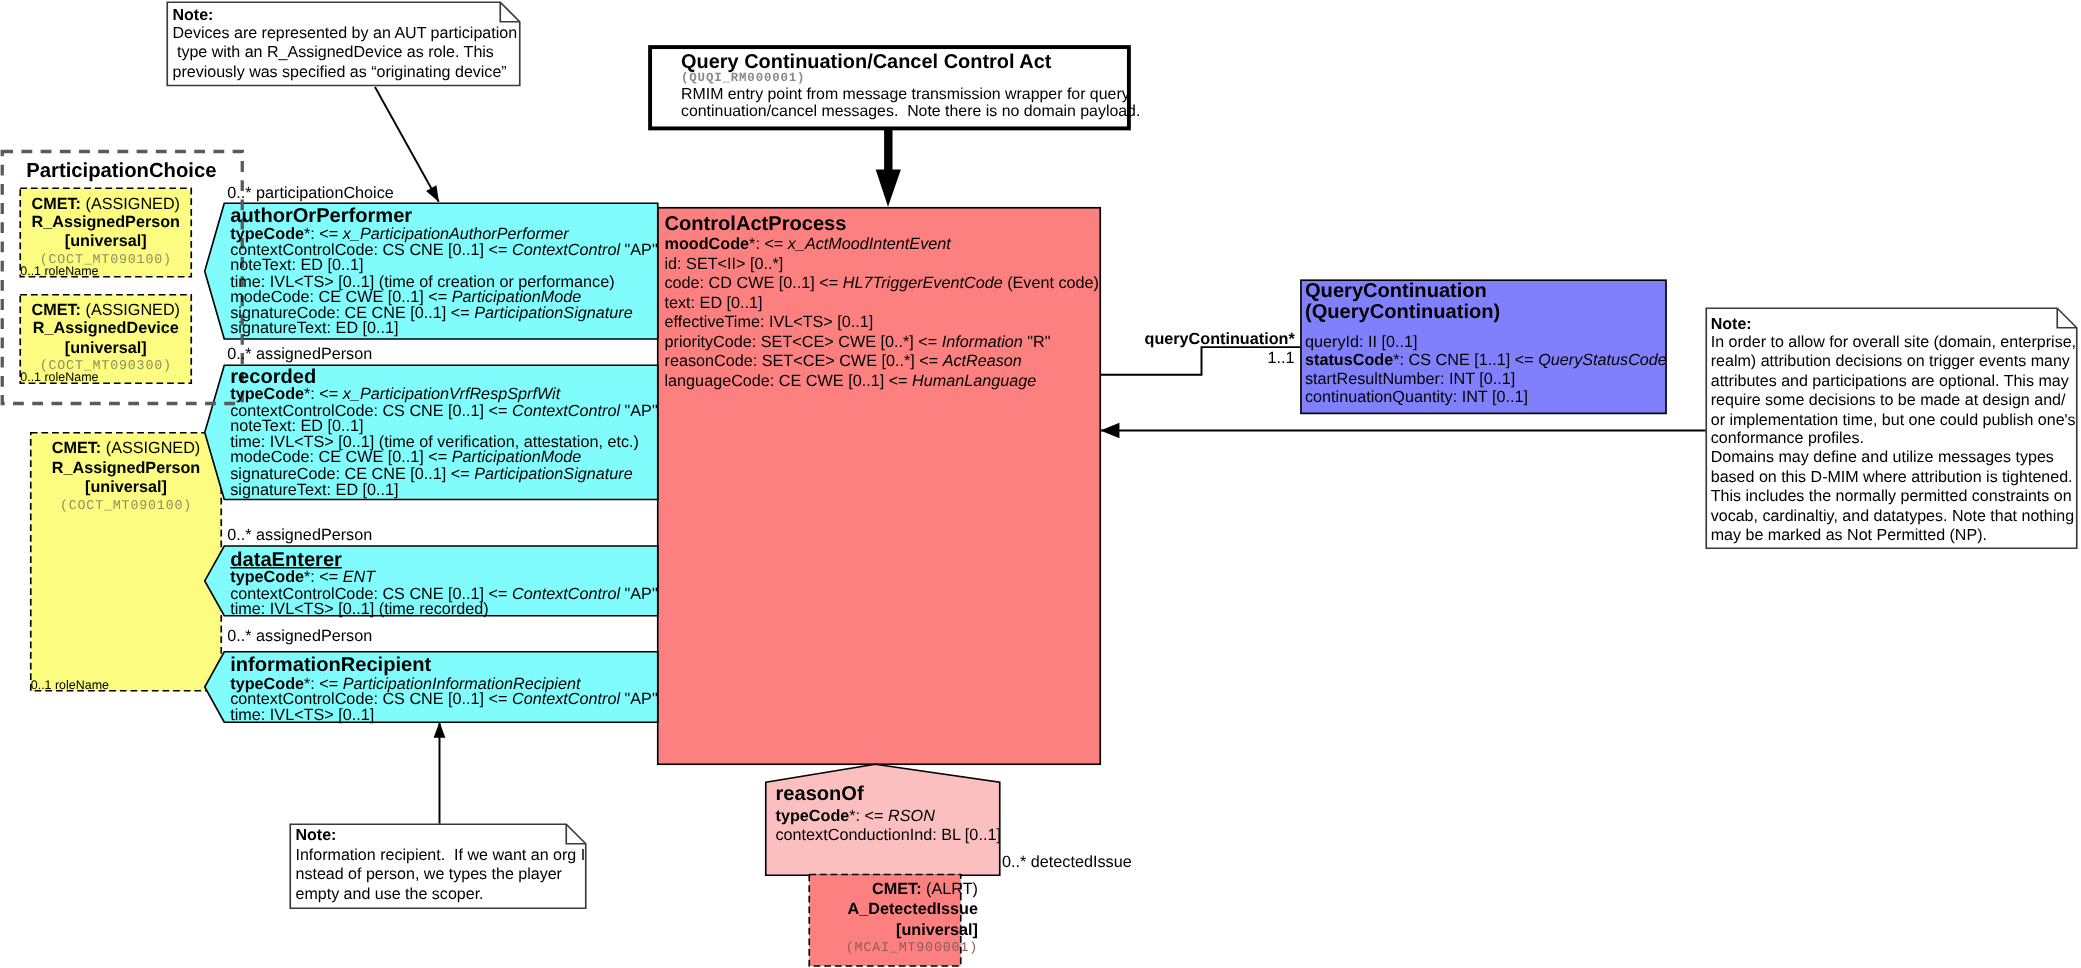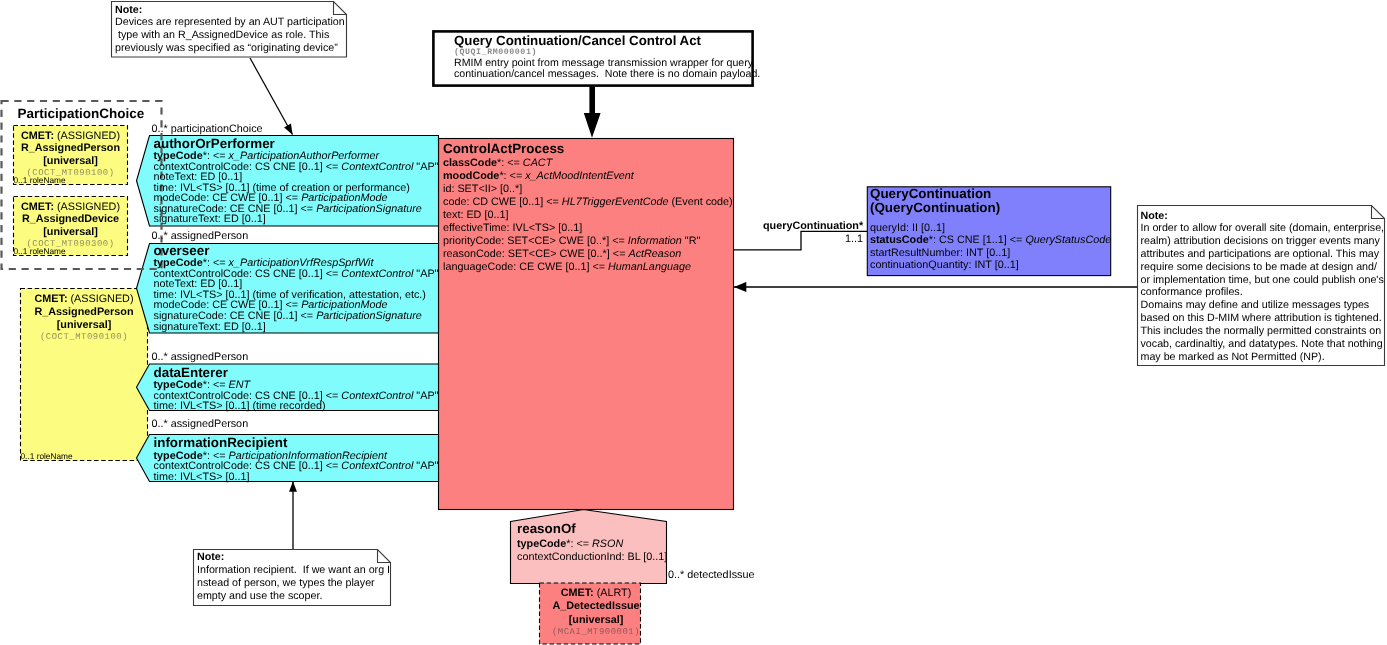--- a/index.html
+++ b/index.html
@@ -102,65 +102,64 @@
       <div class="cmetcode" style="font-size:8.9px;line-height:10px;color:#8f8f60;">(COCT_MT090300)</div>
     </div>
     <div class="abs" style="left:13.5px;top:245.6px;font-size:8.3px;">0..1 roleName</div>
     <div class="abs" style="left:21px;top:292.8px;width:126px;text-align:center;font-size:10.8px;line-height:13.13px;">
       <div><b>CMET:</b><span> (ASSIGNED)</span></div>
       <div style="font-weight:bold">R_AssignedPerson</div>
       <div style="font-weight:bold">[universal]</div>
       <div class="cmetcode" style="font-size:8.9px;line-height:10px;color:#8f8f60;">(COCT_MT090100)</div>
     </div>
     <div class="abs" style="left:20.5px;top:451.2px;font-size:8.3px;">0..1 roleName</div>
-    <div class="abs" style="left:540px;top:586.8px;width:112px;text-align:center;font-size:10.8px;line-height:13.55px;">
+    <div class="abs" style="left:540px;top:586.8px;width:112px;text-align:right;font-size:10.8px;line-height:13.55px;">
       <div><b>CMET:</b><span> (ALRT)</span></div>
       <div style="font-weight:bold">A_DetectedIssue</div>
       <div style="font-weight:bold">[universal]</div>
       <div class="cmetcode" style="font-size:8.9px;line-height:10px;color:#8f5a5a;">(MCAI_MT900001)</div>
     </div>
     <div class="abs" style="left:153.5px;top:136.6px;">
       <div class="cname" style="line-height:14.5px;">authorOrPerformer</div>
       <div class="attr" style="line-height:10.55px;"><b>typeCode</b><span>*</span><span>: &lt;= </span><i>x_ParticipationAuthorPerformer</i></div>
       <div class="attr" style="line-height:10.55px;"><span>contextControlCode: CS CNE [0..1] &lt;= </span><i>ContextControl</i><span> "AP"</span></div>
       <div class="attr" style="line-height:10.55px;"><span>noteText: ED [0..1]</span></div>
       <div class="attr" style="line-height:10.55px;"><span>time: IVL&lt;TS&gt; [0..1] (time of creation or performance)</span></div>
       <div class="attr" style="line-height:10.55px;"><span>modeCode: CE CWE [0..1] &lt;= </span><i>ParticipationMode</i></div>
       <div class="attr" style="line-height:10.55px;"><span>signatureCode: CE CNE [0..1] &lt;= </span><i>ParticipationSignature</i></div>
       <div class="attr" style="line-height:10.55px;"><span>signatureText: ED [0..1]</span></div>
     </div>
     <div class="card" style="left:151.5px;top:122.5px;">0..* participationChoice</div>
     <div class="abs" style="left:153.5px;top:243.8px;">
-      <div class="cname" style="line-height:14.5px;">overseer</div>
+      <div class="cname" style="line-height:14.5px;">recorded</div>
       <div class="attr" style="line-height:10.55px;"><b>typeCode</b><span>*</span><span>: &lt;= </span><i>x_ParticipationVrfRespSprfWit</i></div>
       <div class="attr" style="line-height:10.55px;"><span>contextControlCode: CS CNE [0..1] &lt;= </span><i>ContextControl</i><span> "AP"</span></div>
       <div class="attr" style="line-height:10.55px;"><span>noteText: ED [0..1]</span></div>
       <div class="attr" style="line-height:10.55px;"><span>time: IVL&lt;TS&gt; [0..1] (time of verification, attestation, etc.)</span></div>
       <div class="attr" style="line-height:10.55px;"><span>modeCode: CE CWE [0..1] &lt;= </span><i>ParticipationMode</i></div>
       <div class="attr" style="line-height:10.55px;"><span>signatureCode: CE CNE [0..1] &lt;= </span><i>ParticipationSignature</i></div>
       <div class="attr" style="line-height:10.55px;"><span>signatureText: ED [0..1]</span></div>
     </div>
     <div class="card" style="left:151.5px;top:229.5px;">0..* assignedPerson</div>
     <div class="abs" style="left:153.5px;top:365.5px;">
-      <div class="cname" style="line-height:14.5px;">dataEnterer</div>
+      <div class="cname" style="line-height:14.5px;text-decoration:underline;">dataEnterer</div>
       <div class="attr" style="line-height:10.55px;"><b>typeCode</b><span>*</span><span>: &lt;= </span><i>ENT</i></div>
       <div class="attr" style="line-height:10.55px;"><span>contextControlCode: CS CNE [0..1] &lt;= </span><i>ContextControl</i><span> "AP"</span></div>
       <div class="attr" style="line-height:10.55px;"><span>time: IVL&lt;TS&gt; [0..1] (time recorded)</span></div>
     </div>
     <div class="card" style="left:151.5px;top:350.5px;">0..* assignedPerson</div>
     <div class="abs" style="left:153.5px;top:436px;">
       <div class="cname" style="line-height:14.5px;">informationRecipient</div>
       <div class="attr" style="line-height:10.55px;"><b>typeCode</b><span>*</span><span>: &lt;= </span><i>ParticipationInformationRecipient</i></div>
       <div class="attr" style="line-height:10.55px;"><span>contextControlCode: CS CNE [0..1] &lt;= </span><i>ContextControl</i><span> "AP"</span></div>
       <div class="attr" style="line-height:10.55px;"><span>time: IVL&lt;TS&gt; [0..1]</span></div>
     </div>
     <div class="card" style="left:151.5px;top:418px;">0..* assignedPerson</div>
     <div class="abs" style="left:443px;top:140.5px;">
       <div class="cname" style="line-height:16.2px;">ControlActProcess</div>
-      <div class="attr" style="line-height:13.05px;"><b>classCode</b><span>*</span><span>: &lt;= </span><i>CACT</i></div>
       <div class="attr" style="line-height:13.05px;"><b>moodCode</b><span>*</span><span>: &lt;= </span><i>x_ActMoodIntentEvent</i></div>
       <div class="attr" style="line-height:13.05px;"><span>id: SET&lt;II&gt; [0..*]</span></div>
       <div class="attr" style="line-height:13.05px;"><span>code: CD CWE [0..1] &lt;= </span><i>HL7TriggerEventCode</i><span> (Event code)</span></div>
       <div class="attr" style="line-height:13.05px;"><span>text: ED [0..1]</span></div>
       <div class="attr" style="line-height:13.05px;"><span>effectiveTime: IVL&lt;TS&gt; [0..1]</span></div>
       <div class="attr" style="line-height:13.05px;"><span>priorityCode: SET&lt;CE&gt; CWE [0..*] &lt;= </span><i>Information</i><span> "R"</span></div>
       <div class="attr" style="line-height:13.05px;"><span>reasonCode: SET&lt;CE&gt; CWE [0..*] &lt;= </span><i>ActReason</i></div>
       <div class="attr" style="line-height:13.05px;"><span>languageCode: CE CWE [0..1] &lt;= </span><i>HumanLanguage</i></div>
     </div>
     <div class="abs" style="left:870px;top:187.4px;">

